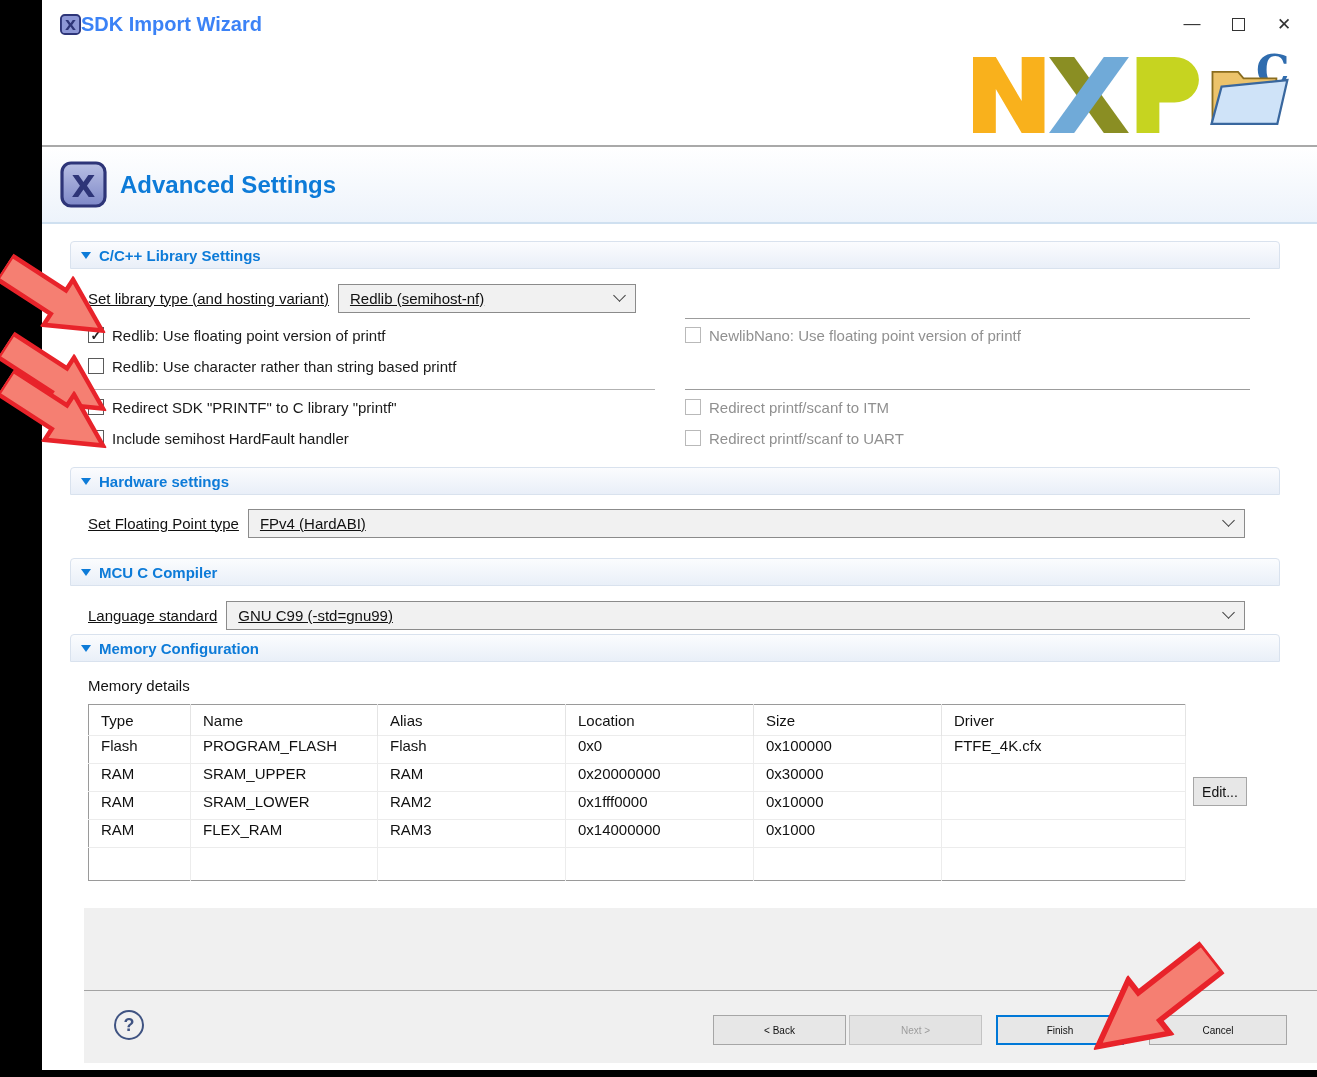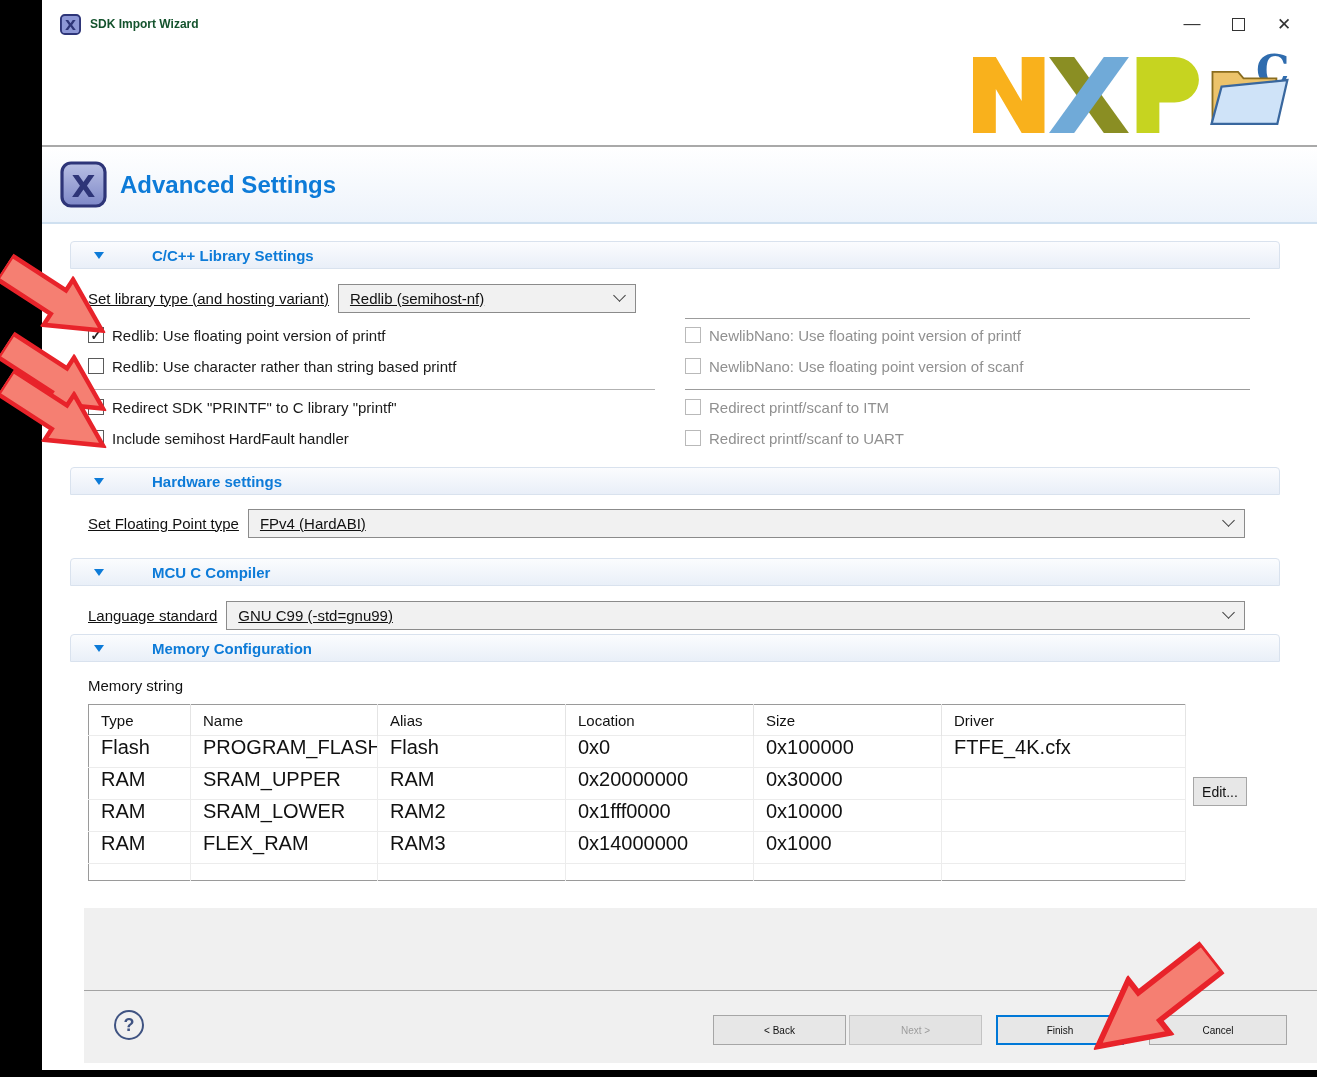--- a/index.html
+++ b/index.html
@@ -4,34 +4,34 @@
 <style>
   * { margin:0; padding:0; box-sizing:border-box; }
   html,body { width:1317px; height:1077px; background:#000; font-family:"Liberation Sans", sans-serif; overflow:hidden; position:relative; }
 
   .dialog { position:absolute; left:42px; top:0; width:1275px; height:1070px; background:#fff; }
 
   
   .top-area { position:relative; height:147px; background:#fff; border-bottom:2px solid #a9a9a9; }
   .titlebar { position:absolute; left:0; top:0; right:0; height:48px; display:flex; align-items:center; }
   .app-icon { margin-left:18px; width:21px; height:21px; flex:none; }
-  .title-text { margin-left:9px; font-size:12px; font-weight:600; color:#14532d; }
+  .title-text { margin-left:0; font-size:20px; font-weight:600; color:#3b82f6; }
   .win-controls { position:absolute; right:10px; top:0; height:48px; display:flex; align-items:center; }
   .win-btn { width:46px; height:36px; display:flex; align-items:center; justify-content:center; color:#333; font-size:17px; }
   .max-glyph { width:13px; height:13px; border:1.6px solid #333; }
   .logo-wrap { position:absolute; right:26px; top:48px; width:318px; height:94px; display:flex; align-items:flex-start; }
 
   
   .adv-header { position:relative; height:77px; background:linear-gradient(#ffffff, #edf3fb); border-bottom:2px solid #cfe0f0; display:flex; align-items:center; }
   .adv-icon { margin-left:18px; width:47px; height:47px; flex:none; }
   .adv-title { margin-left:13px; font-size:24px; font-weight:bold; color:#0d7bd8; }
 
   
   .main { position:relative; height:691px; background:#fff; padding:17px 37px 0 28px; }
-  .section-bar { height:28px; background:linear-gradient(#fbfcfe,#e9eff8); border:1px solid #d9e2ee; border-radius:4px 4px 0 0; display:flex; align-items:center; padding-left:23px;gap:40px; }
+  .section-bar { height:28px; background:linear-gradient(#fbfcfe,#e9eff8); border:1px solid #d9e2ee; border-radius:4px 4px 0 0; display:flex; align-items:center; padding-left:10px; }
   .section-bar .tri { width:0; height:0; border-left:5px solid transparent; border-right:5px solid transparent; border-top:7px solid #0d7bd8; margin-right:8px; }
   .section-title { font-size:15px; font-weight:bold; color:#0d7bd8; }
 
   .form-row { display:flex; align-items:center; font-size:15px; color:#111;text-decoration:underline; }
   .row-libtype { margin:14px 0 0 18px; height:30px; }
   .row-wide { margin-left:18px; margin-right:35px; height:30px; }
   .row-libtype .lbl, .row-wide .lbl { margin-right:9px; white-space:nowrap; }
 
   .select { height:29px; background:#f1f1f1; border:1px solid #8b8b8b; display:flex; align-items:center; justify-content:space-between; padding:0 11px; font-size:15px; color:#111; }
   .select .chev { width:9px; height:9px; border-right:1.7px solid #3c3c3c; border-bottom:1.7px solid #3c3c3c; transform:rotate(45deg); margin-top:-5px; flex:none; margin-left:12px; }
@@ -42,21 +42,21 @@
   .cb-item { position:absolute; display:flex; align-items:center; height:18px; font-size:15px; color:#1a1a1a; }
   .cb { width:16px; height:16px; background:#fff; border:1px solid #5a5a5a; margin-right:8px; flex:none; display:flex; align-items:center; justify-content:center; font-size:13px; font-weight:bold; color:#1f1f1f; line-height:1; }
   .cb-item.disabled { color:#909090; }
   .cb-item.disabled .cb { border-color:#b9b9b9; }
   .hdivider { position:absolute; border-top:1px solid #9c9c9c; height:0; }
 
   .mem-subtitle { margin:15px 0 0 18px; font-size:15px; color:#111; height:18px; }
   .table-wrap { position:relative; margin-top:9px; }
   table.mem { border-collapse:collapse; table-layout:fixed; margin-left:18px; width:1097px; height:177px; border:1px solid #9a9a9a; background:#fff; }
   table.mem th { font-weight:normal; text-align:left; font-size:15px; color:#111; padding:0 0 0 12px; height:31px; border-right:1px solid #e4e4e4; }
-  table.mem td { font-size:20px; color:#111; padding:0 0 8px 12px; height:28px; border-right:1px solid #ececec; border-top:1px solid #ececec; white-space:nowrap; overflow:hidden; }
+  table.mem td { font-size:15px; color:#111; padding:0 0 8px 12px; height:28px; border-right:1px solid #ececec; border-top:1px solid #ececec; white-space:nowrap; overflow:hidden; }
   table.mem .rowfill td { height:auto; }
   .edit-btn { position:absolute; right:33px; top:73px; width:54px; height:29px; background:#e7e7e7; border:1px solid #a6a6a6; font-size:14px; color:#111; display:flex; align-items:center; justify-content:center; }
 
   
   .footer { position:absolute; left:42px; bottom:7px; right:0; height:155px; background:#f0f0f0; }
   .footer .rule { position:absolute; left:0; top:82px; right:0; border-top:1px solid #a3a3a3; }
   .help { position:absolute; left:30px; top:102px; width:30px; height:30px; border:2px solid #3f5382; border-radius:50%; display:flex; align-items:center; justify-content:center; font-size:18px; font-weight:bold; color:#3f5382; background:#f0f0f0; }
   .btn-row { position:absolute; right:30px; top:107px; display:flex; align-items:center; }
   .btn { height:30px; background:#e7e7e7; border:1px solid #a6a6a6; font-size:10px; color:#111; display:flex; align-items:center; justify-content:center; }
   .btn-back { width:133px; margin-right:3px; }
@@ -146,24 +146,20 @@
       </div>
       <div class="cb-item disabled" style="left:615px; top:8px;">
         <span class="cb"></span>
         <span>NewlibNano: Use floating point version of printf</span>
       </div>
 
       <div class="cb-item" style="left:18px; top:39px;">
         <span class="cb"></span>
         <span>Redlib: Use character rather than string based printf</span>
       </div>
-      <div class="cb-item disabled" style="left:615px; top:39px;">
-        <span class="cb"></span>
-        <span>NewlibNano: Use floating point version of scanf</span>
-      </div>
 
       <div class="hdivider" style="left:18px; width:567px; top:71px; border-color:#b2b2b2;"></div>
       <div class="hdivider" style="left:615px; width:565px; top:71px;"></div>
 
       <div class="cb-item" style="left:18px; top:80px;">
         <span class="cb"></span>
         <span>Redirect SDK "PRINTF" to C library "printf"</span>
       </div>
       <div class="cb-item disabled" style="left:615px; top:80px;">
         <span class="cb"></span>
@@ -201,21 +197,21 @@
       <div class="select select-wide">
         <span>GNU C99 (-std=gnu99)</span>
         <span class="chev"></span>
       </div>
     </div>
 
     <div class="section-bar" style="margin-top:4px;">
       <span class="tri"></span>
       <span class="section-title">Memory Configuration</span>
     </div>
-    <div class="mem-subtitle">Memory string</div>
+    <div class="mem-subtitle">Memory details</div>
 
     <div class="table-wrap">
       <table class="mem">
         <colgroup>
           <col style="width:102px">
             <col style="width:187px">
             <col style="width:188px">
             <col style="width:188px">
             <col style="width:188px">
             <col style="width:244px">

